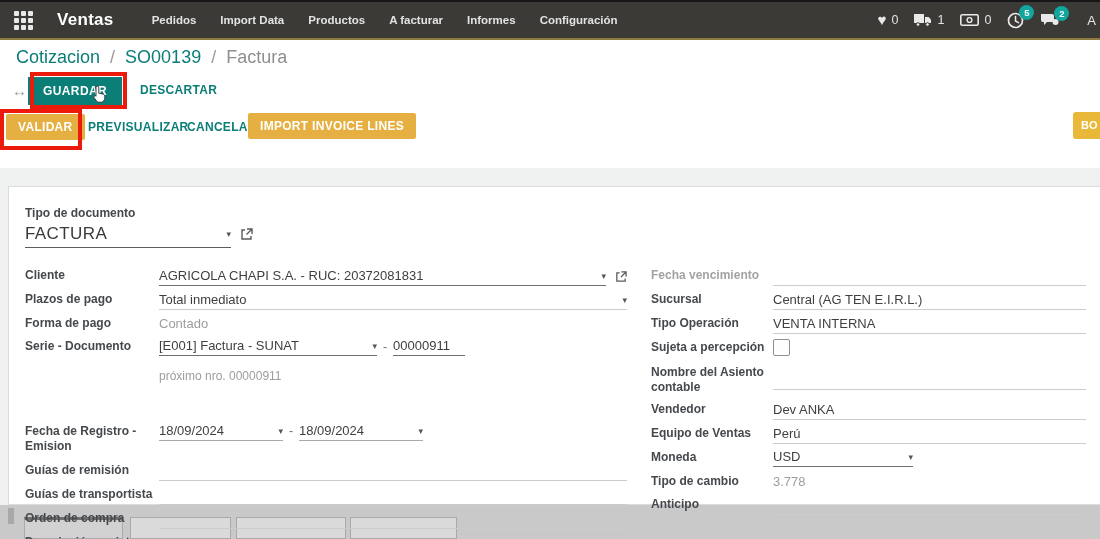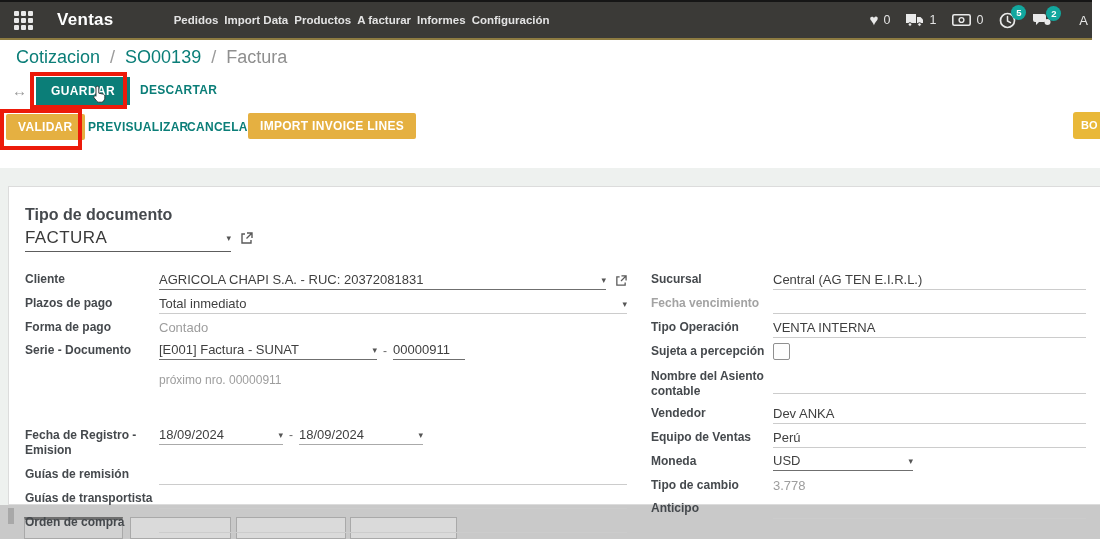--- a/index.html
+++ b/index.html
@@ -1,44 +1,44 @@
 <!DOCTYPE html>
 <html><head>
 <meta charset="utf-8">
 <style>
   html,body{margin:0;padding:0;background:#dfe1e0;}
   .screen{position:relative;width:1100px;height:539px;background:#ffffff;overflow:hidden;
           font-family:"Liberation Sans",sans-serif;-webkit-font-smoothing:antialiased;}
   
-  .navbar{position:absolute;top:0;left:0;right:8px;height:36px;background:#3b3a37;
+  .navbar{position:absolute;top:0;left:0;right:0;height:36px;background:#3b3a37;
           border-top:2px solid #161616;border-bottom:2px solid #8d7b41;
           display:flex;align-items:center;color:#e6e6e6;}
   .apps-grid{width:19px;height:19px;margin-left:14px;display:grid;
              grid-template-columns:repeat(3,5px);grid-template-rows:repeat(3,5px);gap:2px;cursor:pointer;}
   .apps-grid span{background:#e9e9e9;border-radius:1px;}
   .app-title{font-size:17px;font-weight:bold;color:#ffffff;margin-left:24px;letter-spacing:.3px;}
-  .menu{display:flex;gap:6px;margin-left:60px;}
+  .menu{display:flex;gap:24px;margin-left:38px;}
   .menu-item{font-size:11.5px;font-weight:bold;color:#e3e3e3;cursor:pointer;white-space:nowrap;}
   .nav-right{margin-left:auto;display:flex;align-items:center;gap:16px;padding-right:4px;}
   .nav-stat{display:flex;align-items:center;gap:5px;cursor:pointer;}
   .nav-stat .cnt{font-size:12.5px;color:#e3e3e3;}
   .icon-wrap{position:relative;display:inline-flex;cursor:pointer;}
   .badge{position:absolute;top:-7px;right:-10px;background:#12a79e;color:#fff;border-radius:50%;
          width:15px;height:15px;font-size:9.5px;line-height:15px;text-align:center;font-weight:bold;}
   .heart-glyph{font-size:15px;color:#e9e9e9;line-height:14px;}
   .user-initial{font-size:13px;color:#e6e6e6;margin-left:2px;}
   
   .breadcrumb{position:absolute;top:47px;left:16px;font-size:18px;color:#8f8f8f;}
   .bc-link{color:#0b7e78;cursor:pointer;}
   .bc-sep{color:#9a9a9a;margin:0 5px;}
   .bc-current{color:#8f8f8f;}
   
   .resize-arrow{position:absolute;left:12px;top:82px;color:#9a9a9a;font-size:15px;}
   .ann-box{position:absolute;border:4px solid #ec1a0a;box-sizing:border-box;pointer-events:none;z-index:30;}
-  .btn-save{position:absolute;left:36px;top:77px;background:#0b7e78;color:#fff;font-weight:bold;
+  .btn-save{position:absolute;left:28px;top:77px;background:#0b7e78;color:#fff;font-weight:bold;
             font-size:12px;padding:7px 15px;border:none;letter-spacing:.4px;cursor:pointer;}
   .link-btn{position:absolute;background:none;border:none;color:#0b7e78;font-weight:bold;
             font-size:12px;letter-spacing:.3px;cursor:pointer;font-family:inherit;}
   .btn-yellow{position:absolute;background:#e5b041;color:#fff;font-weight:bold;font-size:12px;
               padding:6px 12px;border:none;letter-spacing:.3px;cursor:pointer;border-radius:2px;}
   .status-partial{position:absolute;left:1073px;top:112px;width:27px;height:27px;background:#e9b838;
                   color:#fff;font-weight:bold;font-size:11px;line-height:27px;padding-left:8px;
                   border-radius:3px 0 0 3px;cursor:pointer;}
   .hand-cursor{position:absolute;left:91px;top:85px;z-index:40;pointer-events:none;}
   
@@ -47,21 +47,21 @@
   
   .main-bg{position:absolute;top:168px;left:0;right:0;bottom:0;background:#eef1ef;}
   .bottom-strip{position:absolute;top:505px;left:0;right:0;height:34px;background:#c9c9c9;}
   .scroll-nub{position:absolute;left:8px;top:508px;width:6px;height:16px;background:#a8a8a8;}
   .tab-stub{position:absolute;top:517px;height:22px;background:#dadada;border:1px solid #a9a9a9;
             box-sizing:border-box;cursor:pointer;}
   .tab-stub.active{border-top:3px solid #6f6f6f;background:#d2d2d2;}
   .card{position:absolute;top:186px;left:8px;width:1092px;height:319px;background:#ffffff;
         border:1px solid #dcdcdc;border-right:none;box-sizing:border-box;padding:19px 14px 0 16px;}
   
-  .lbl{font-size:16px;font-weight:bold;color:#45494d;}
+  .lbl{font-size:12px;font-weight:bold;color:#45494d;}
   .doc-type-value{display:flex;align-items:flex-end;width:206px;border-bottom:1px solid #5d5d5d;
                   padding-bottom:3px;margin-top:4px;cursor:pointer;}
   .doc-type-value .val{font-size:17px;color:#3a3a3a;letter-spacing:.4px;}
   .caret{font-size:9px;color:#555;margin-left:auto;align-self:center;}
   .extlink{margin-left:9px;align-self:center;cursor:pointer;display:inline-flex;}
   .columns{display:flex;margin-top:19px;}
   .col-left{width:602px;flex-shrink:0;}
   .col-right{flex:1;margin-left:24px;}
   .frow{display:flex;align-items:flex-start;margin-bottom:5px;}
   .flabel{width:134px;flex-shrink:0;font-size:12px;font-weight:bold;color:#45494d;line-height:15px;padding-top:1px;}
@@ -293,30 +293,30 @@
           <div class="fvalue">
             <span></span>
           </div>
         </div>
 
       </div>
 
       <div class="col-right">
 
         <div class="frow">
+          <div class="flabel muted">Fecha vencimiento</div>
+          <div class="fvalue">
+            <span></span>
+          </div>
+        </div>
+
+        <div class="frow">
           <div class="flabel">Sucursal</div>
           <div class="fvalue">
             <span>Central (AG TEN E.I.R.L.)</span>
-          </div>
-        </div>
-
-        <div class="frow">
-          <div class="flabel muted">Fecha vencimiento</div>
-          <div class="fvalue">
-            <span></span>
           </div>
         </div>
 
         <div class="frow">
           <div class="flabel">Tipo Operación</div>
           <div class="fvalue">
             <span>VENTA INTERNA</span>
           </div>
         </div>
 

